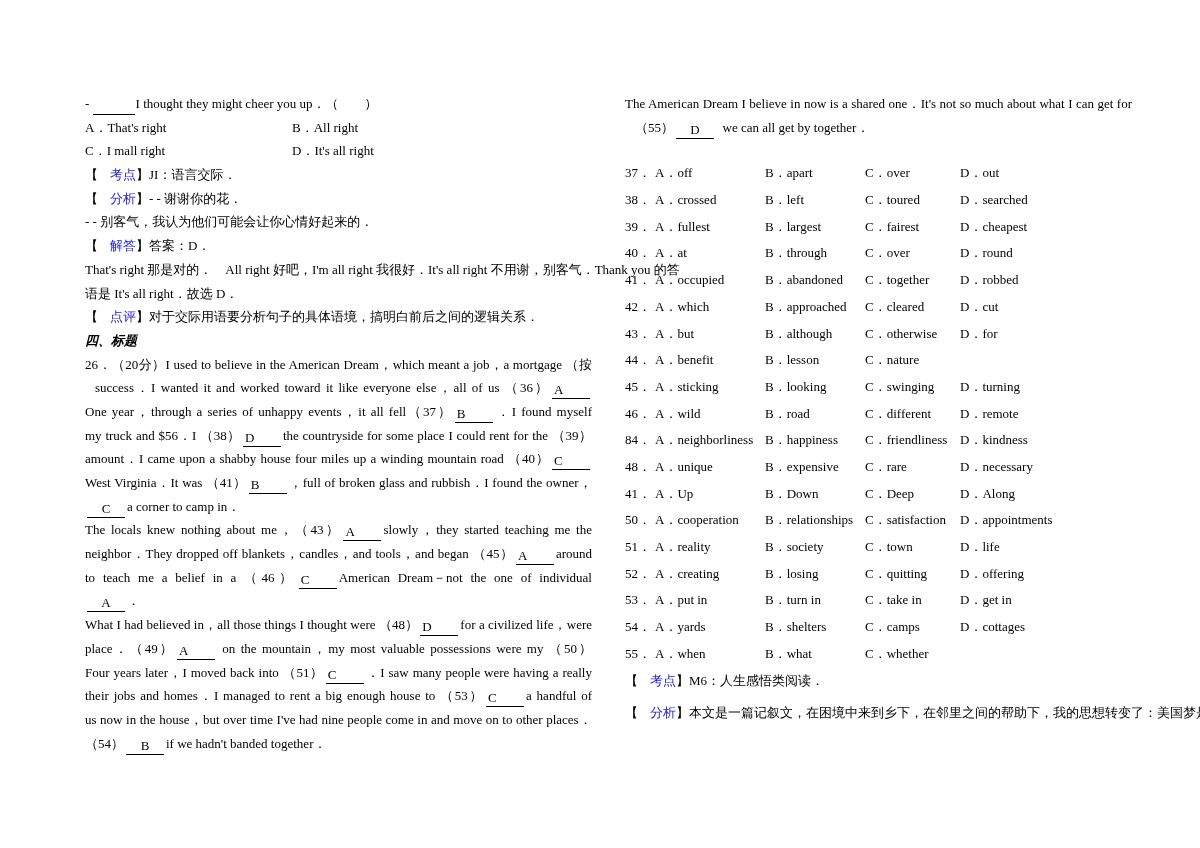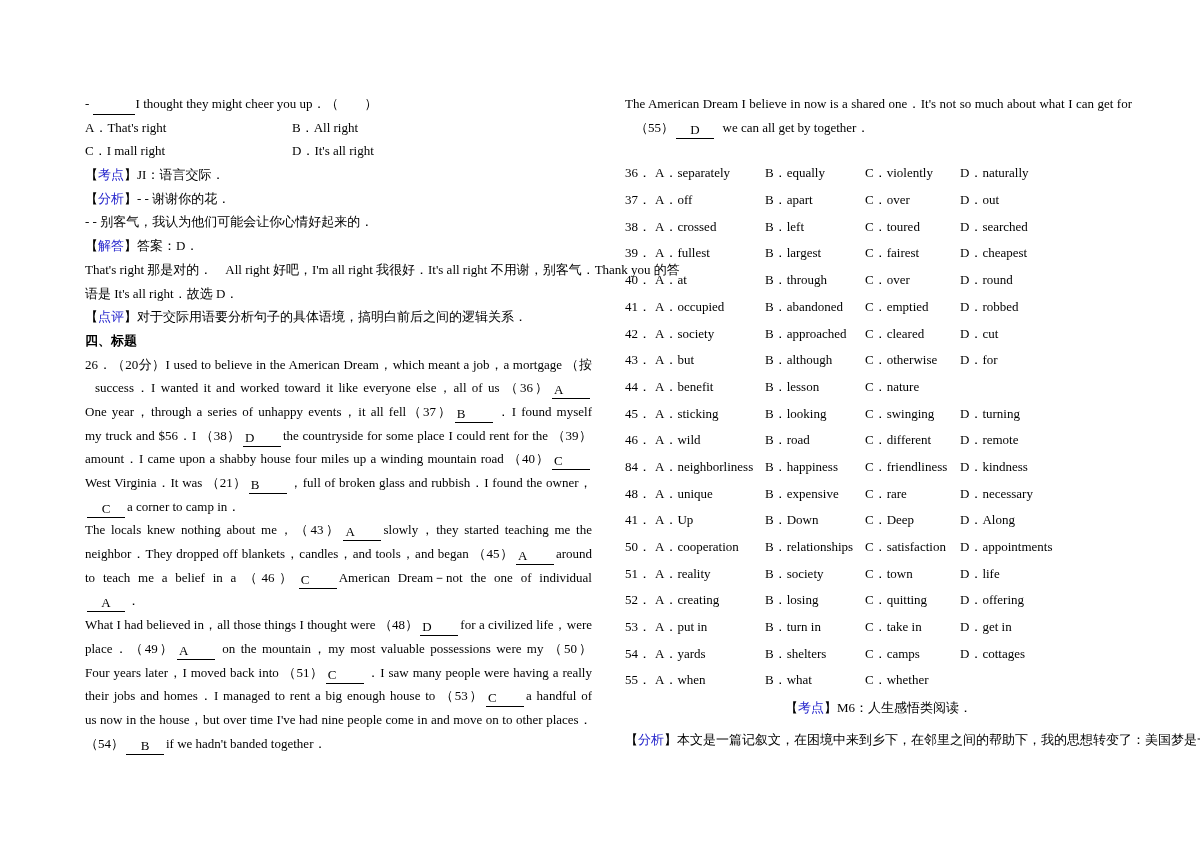--- a/index.html
+++ b/index.html
@@ -5,30 +5,30 @@
   html,body{margin:0;padding:0;}
   body{width:1200px;height:848px;background:#ffffff;overflow:hidden;
        font-family:"Liberation Serif","DejaVu Serif",serif;color:#000;}
   .page{position:relative;width:1200px;height:848px;background:#fff;}
   .col{position:absolute;top:92px;width:507px;font-size:13px;line-height:23.7px;}
   #col-left{left:85px;}
   #col-right{left:625px;}
   .line{height:23.7px;white-space:pre;}
   .line.just{white-space:normal;text-align:justify;text-align-last:justify;height:23.7px;overflow:hidden;}
   .line.ind{padding-left:10px;}
-  .line.bold{font-weight:bold;}
+  .line.bold{font-weight:bold;font-style:italic;}
   .gapline{height:21px;}
   .opt2{display:grid;grid-template-columns:207px auto;height:23.7px;}
   .opt4{display:grid;grid-template-columns:30px 110px 100px 95px auto;height:26.7px;line-height:26.7px;}
   .cell{white-space:pre;}
-  .lbl-inner{color:#2424cc;}
+  .lbl-inner{color:#2424cc;margin-left:12px;}
   .blank{display:inline-block;min-width:34px;border-bottom:1px solid #000;
          text-align:center;line-height:15px;height:16px;vertical-align:-2px;padding:0 2px;margin:0 2px;}
   .blank.empty{min-width:38px;margin:0 1px 0 0;}
-  .mt2{margin-top:2px;text-align:center;}
+  .mt2{margin-top:2px;}
   .mt8{margin-top:8px;}
 </style>
 </head>
 <body>
 
 <div class="page">
   <div class="col" id="col-left">
       <div class="line"><span>- </span><span class="blank empty"> </span><span>I thought they might cheer you up．（　　）</span></div>
       <div class="opt2">
         <span class="cell">A．That's right</span>
@@ -44,45 +44,38 @@
       <div class="line"><span><span>【</span><span class="lbl-inner">解答</span><span>】</span></span><span>答案：D．</span></div>
       <div class="line"><span>That's right 那是对的．    All right 好吧，I'm all right 我很好．It's all right 不用谢，别客气．Thank you 的答</span></div>
       <div class="line"><span>语是 It's all right．故选 D．</span></div>
       <div class="line"><span><span>【</span><span class="lbl-inner">点评</span><span>】</span></span><span>对于交际用语要分析句子的具体语境，搞明白前后之间的逻辑关系．</span></div>
       <div class="line bold"><span>四、标题</span></div>
       <div class="line just"><span>26．（20分）I used to believe in the American Dream，which meant a job，a mortgage （按揭），credit cards，</span></div>
       <div class="line just ind"><span>success．I wanted it and worked toward it like everyone else，all of us （36）</span><span class="blank">A</span></div>
       <div class="line just"><span>One year，through a series of unhappy events，it all fell（37）</span><span class="blank">B</span><span>．I found myself homeless and alone．I had</span></div>
       <div class="line just"><span>my truck and $56．I （38）</span><span class="blank">D</span><span>the countryside for some place I could rent for the （39）</span></div>
       <div class="line just"><span>amount．I came upon a shabby house four miles up a winding mountain road （40）</span><span class="blank">C</span></div>
-      <div class="line just"><span>West Virginia．It was （21）</span><span class="blank">B</span><span>，full of broken glass and rubbish．I found the owner，rented it，and （42）</span></div>
+      <div class="line just"><span>West Virginia．It was （41）</span><span class="blank">B</span><span>，full of broken glass and rubbish．I found the owner，rented it，and （42）</span></div>
       <div class="line"><span class="blank">C</span><span>a corner to camp in．</span></div>
       <div class="line just"><span>The locals knew nothing about me，（43）</span><span class="blank">A</span><span>slowly，they started teaching me the （44）</span></div>
       <div class="line just"><span>neighbor．They dropped off blankets，candles，and tools，and began （45）</span><span class="blank">A</span><span>around to chat．They started</span></div>
       <div class="line just"><span>to teach me a belief in a （46）</span><span class="blank">C</span><span>American Dream－not the one of individual achievement but of （47）</span></div>
       <div class="line"><span class="blank">A</span><span>．</span></div>
       <div class="line just"><span>What I had believed in，all those things I thought were （48）</span><span class="blank">D</span><span>for a civilized life，were nonexistent in this</span></div>
       <div class="line just"><span>place．（49）</span><span class="blank">A</span><span> on the mountain，my most valuable possessions were my （50）</span></div>
       <div class="line just"><span>Four years later，I moved back into （51）</span><span class="blank">C</span><span>．I saw many people were having a really hard time，（52）</span></div>
       <div class="line just"><span>their jobs and homes．I managed to rent a big enough house to （53）</span><span class="blank">C</span><span>a handful of people．There are four of</span></div>
       <div class="line just"><span>us now in the house，but over time I've had nine people come in and move on to other places．We'd all be in</span></div>
       <div class="line"><span>（54）</span><span class="blank">B</span><span>if we hadn't banded together．</span></div>
     </div>
   <div class="col" id="col-right">
       <div class="line just"><span>The American Dream I believe in now is a shared one．It's not so much about what I can get for myself； it's about</span></div>
       <div class="line ind"><span>（55）</span><span class="blank">D</span><span>  we can all get by together．</span></div>
       <div class="gapline"></div>
       <div class="opt4">
-        <span class="cell">36．</span>
-        <span class="cell">A．separately</span>
-        <span class="cell">B．equally</span>
-        <span class="cell">C．violently</span>
-        <span class="cell">D．naturally</span>
-      </div>
-      <div class="opt4">
         <span class="cell">37．</span>
         <span class="cell">A．off</span>
         <span class="cell">B．apart</span>
         <span class="cell">C．over</span>
         <span class="cell">D．out</span>
       </div>
       <div class="opt4">
         <span class="cell">38．</span>
         <span class="cell">A．crossed</span>
         <span class="cell">B．left</span>
@@ -100,26 +93,26 @@
         <span class="cell">40．</span>
         <span class="cell">A．at</span>
         <span class="cell">B．through</span>
         <span class="cell">C．over</span>
         <span class="cell">D．round</span>
       </div>
       <div class="opt4">
         <span class="cell">41．</span>
         <span class="cell">A．occupied</span>
         <span class="cell">B．abandoned</span>
-        <span class="cell">C．emptied</span>
+        <span class="cell">C．together</span>
         <span class="cell">D．robbed</span>
       </div>
       <div class="opt4">
         <span class="cell">42．</span>
-        <span class="cell">A．society</span>
+        <span class="cell">A．which</span>
         <span class="cell">B．approached</span>
         <span class="cell">C．cleared</span>
         <span class="cell">D．cut</span>
       </div>
       <div class="opt4">
         <span class="cell">43．</span>
         <span class="cell">A．but</span>
         <span class="cell">B．although</span>
         <span class="cell">C．otherwise</span>
         <span class="cell">D．for</span>

